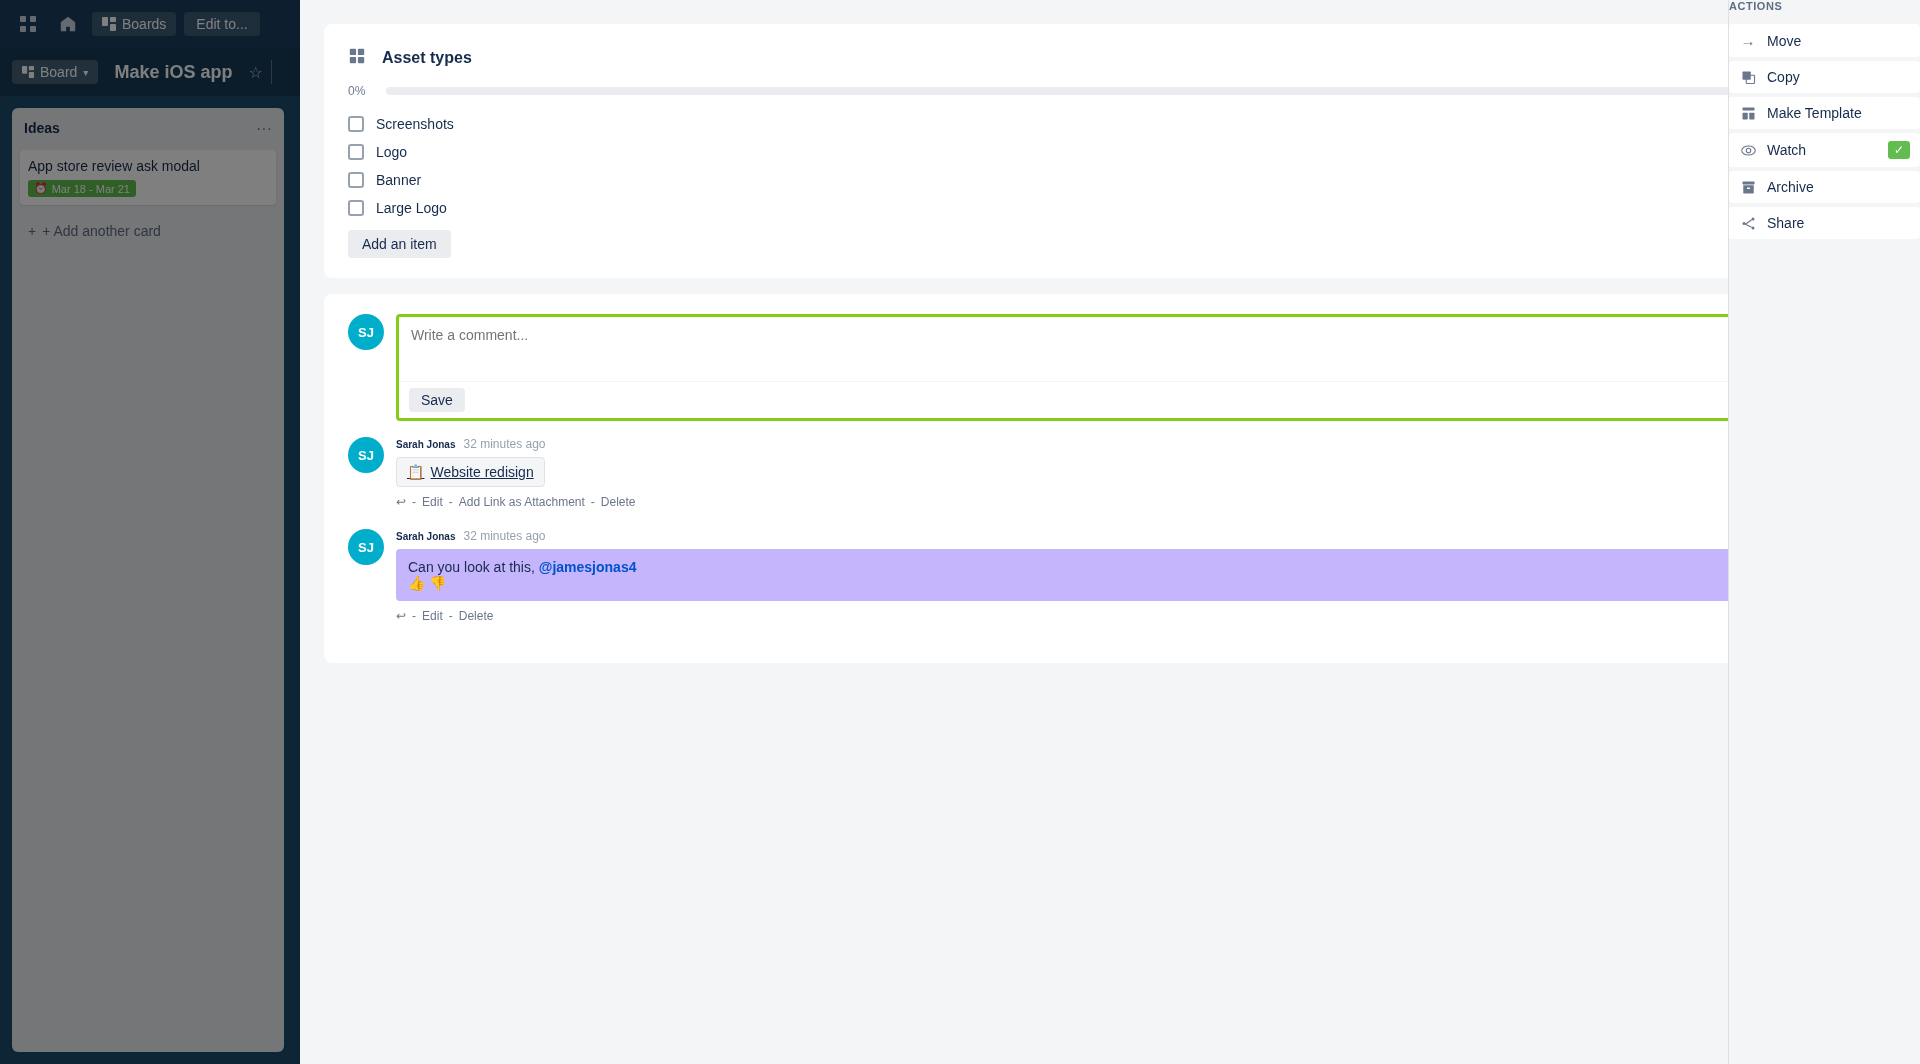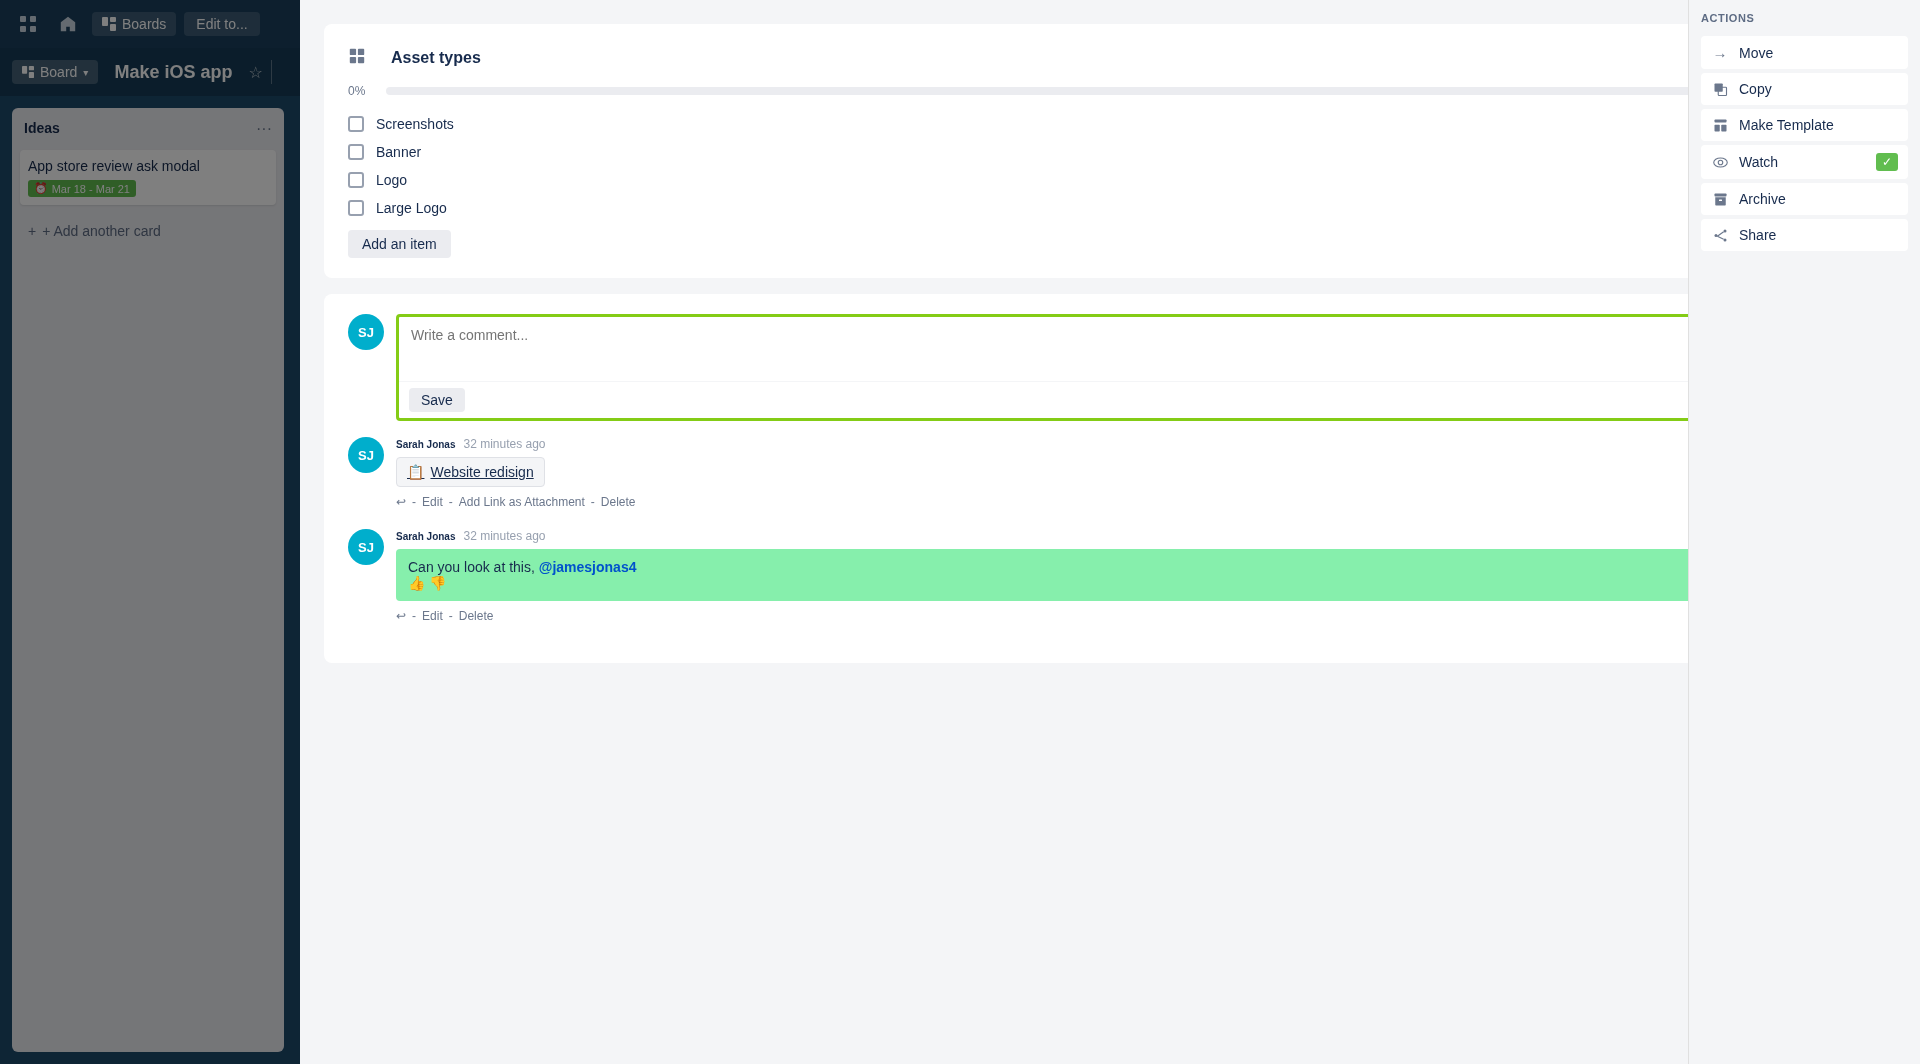--- a/index.html
+++ b/index.html
@@ -264,21 +264,21 @@
     }
     .checklist-header {
       display: flex;
       align-items: center;
       justify-content: space-between;
       margin-bottom: 12px;
     }
     .checklist-title-row {
       display: flex;
       align-items: center;
-      gap: 25px;
+      gap: 16px;
     }
     .checklist-icon {
       color: #6b778c;
       font-size: 18px;
     }
     .checklist-title {
       font-size: 16px;
       font-weight: 600;
       color: #172b4d;
     }
@@ -478,41 +478,41 @@
       align-items: center;
       gap: 6px;
       font-size: 12px;
       color: #6b778c;
     }
     .comment-action-link {
       color: #6b778c;
       cursor: pointer;
     }
     .comment-text {
-      background: #86efac;
+      background: #c4b5fd;
       border-radius: 4px;
       padding: 10px 12px;
       font-size: 14px;
       color: #172b4d;
       margin-bottom: 8px;
     }
     .mention {
       color: #0052cc;
       font-weight: 600;
     }
 
     
     .actions-panel {
       position: absolute;
       right: 0;
       top: 0;
       bottom: 0;
-      width: 232px;
+      width: 192px;
       background: #f4f5f7;
-      padding: 12px;
+      padding: 0;
       border-left: 1px solid #e0e0e0;
     }
     .actions-title {
       font-size: 11px;
       font-weight: 700;
       color: #5e6c84;
       letter-spacing: 0.05em;
       text-transform: uppercase;
       margin-bottom: 12px;
     }
@@ -673,25 +673,25 @@
         <div class="progress-bar-bg">
           <div class="progress-bar-fill"></div>
         </div>
       </div>
       <div class="checklist-item">
         <div class="checklist-checkbox"></div>
         <span>Screenshots</span>
       </div>
       <div class="checklist-item">
         <div class="checklist-checkbox"></div>
-        <span>Banner</span>
+        <span>Logo</span>
       </div>
       <div class="checklist-item">
         <div class="checklist-checkbox"></div>
-        <span>Logo</span>
+        <span>Banner</span>
       </div>
       <div class="checklist-item">
         <div class="checklist-checkbox"></div>
         <span>Large Logo</span>
       </div>
       <button class="add-item-btn">Add an item</button>
     </div>
 
     <div class="activity-section">
 

